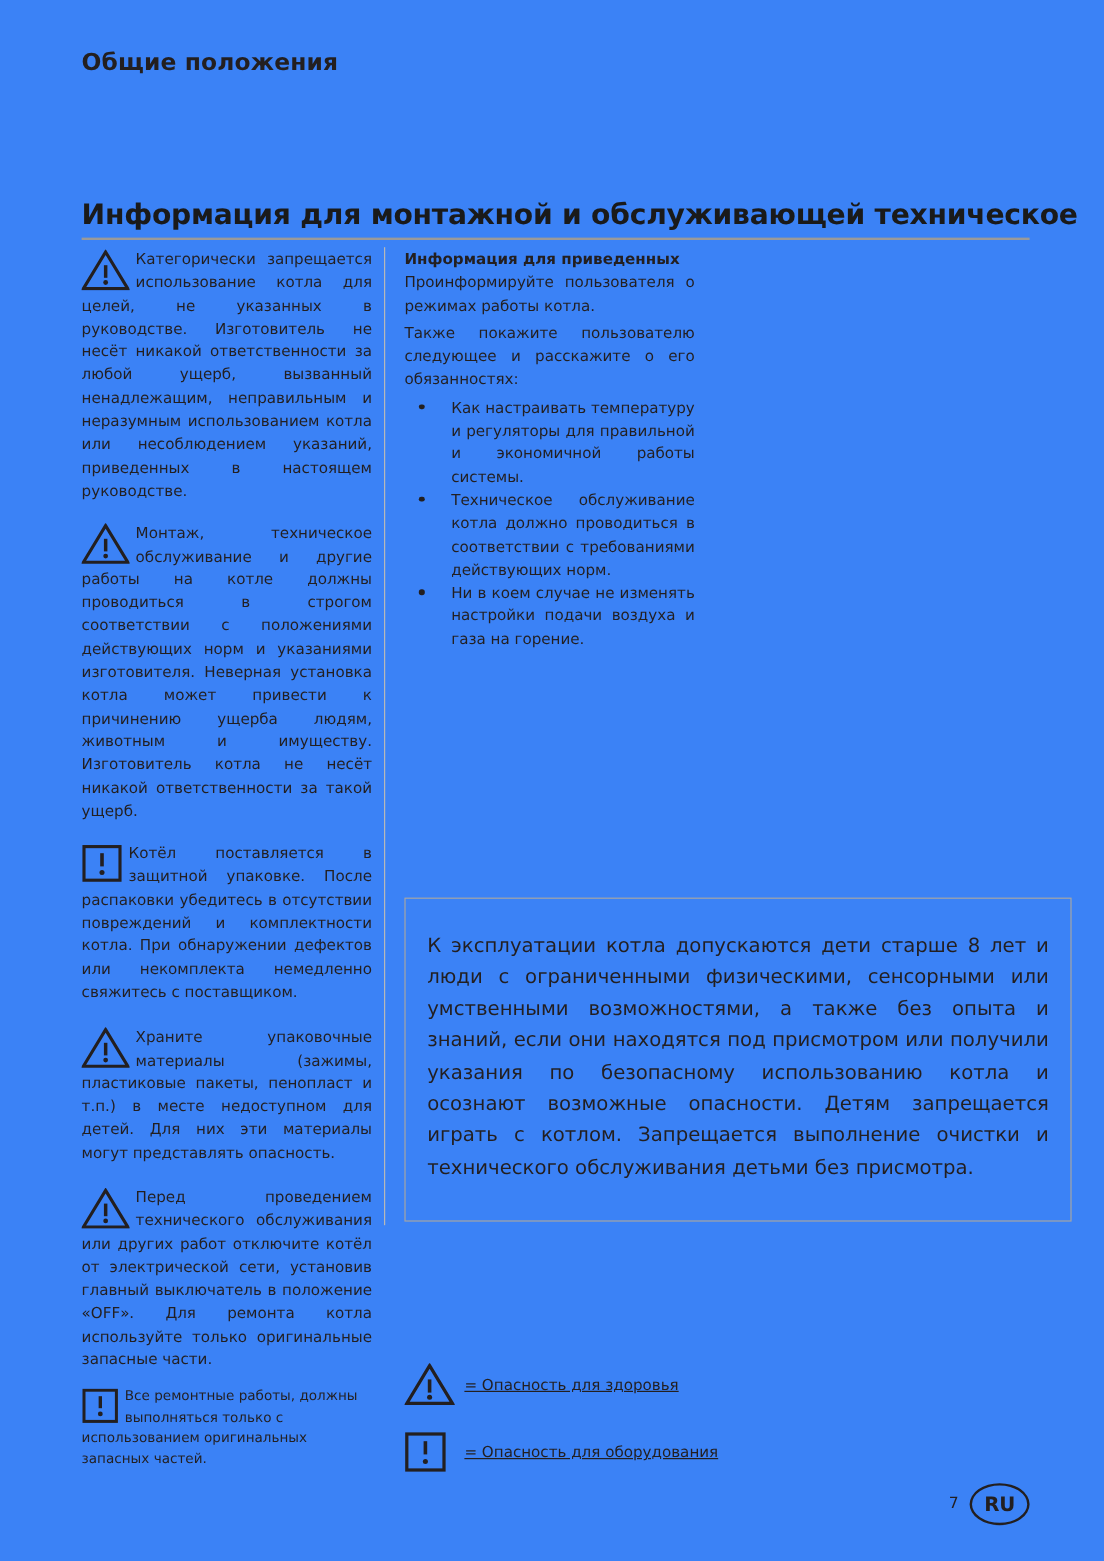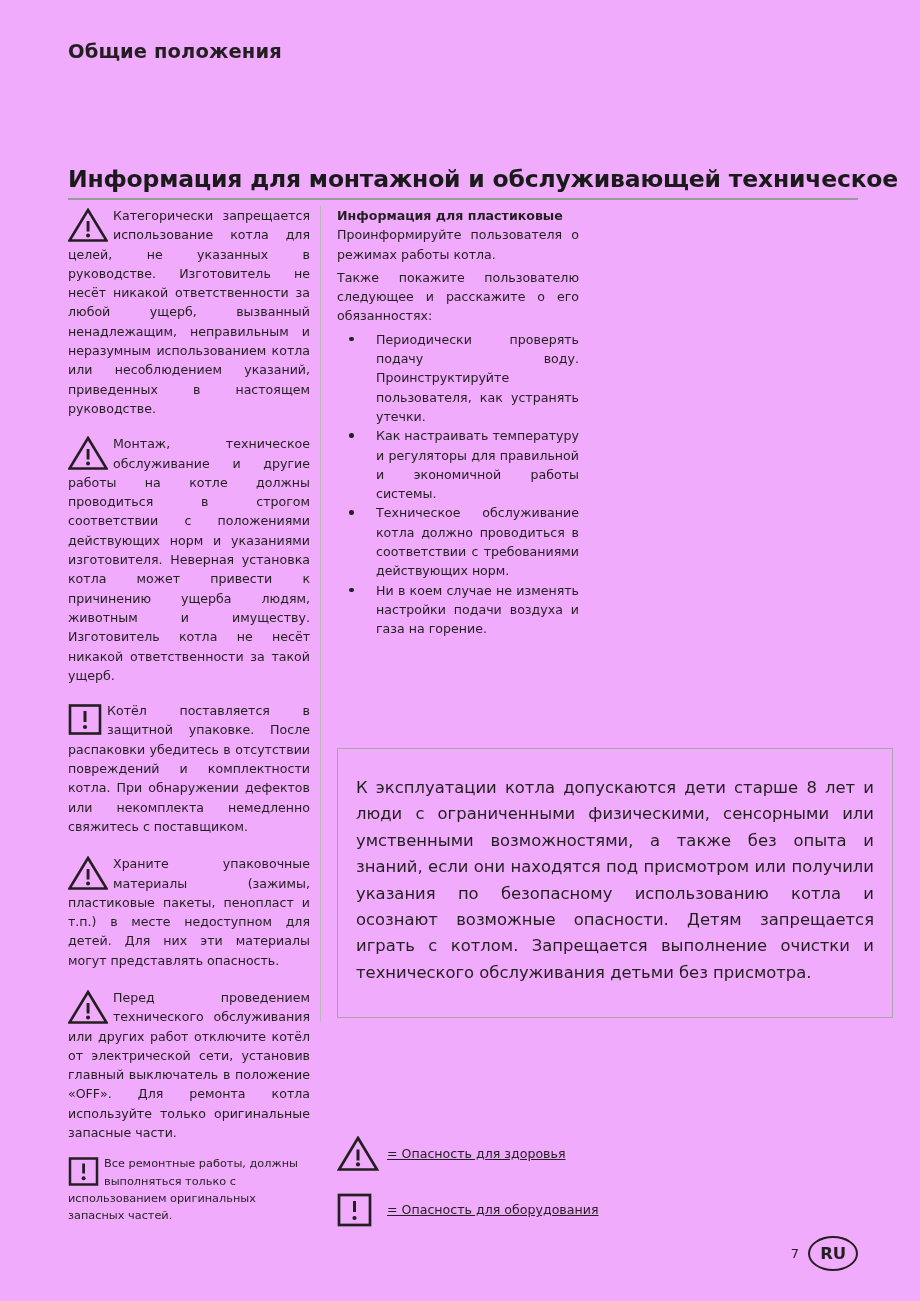--- a/index.html
+++ b/index.html
@@ -11,21 +11,21 @@
     width: 920px;
     height: 1301px;
     position: relative;
     font-family: "DejaVu Sans", "Liberation Sans", sans-serif;
     color: #231f20;
     overflow: hidden;
   }
   .page {
     position: absolute;
     inset: 0;
-    background: #f0abfc;
+    background: #3b82f6;
   }
 
   
   .running-head {
     position: absolute;
     left: 68px;
     top: 40px;
     font-size: 19.5px;
     font-weight: bold;
     letter-spacing: 0.1px;
@@ -283,34 +283,30 @@
           <circle cx="15.6" cy="21.3" r="2.0" fill="#231f20"></circle>
         </svg>
       </span>
       <p>Все ремонтные работы, должны выполняться только с использованием оригинальных запасных частей.</p>
     </div>
 
   </div>
 
   <div class="col-right">
 
-    <div class="lead-bold">Информация для пластиковые</div>
+    <div class="lead-bold">Информация для приведенных</div>
 
     <div class="note" style="margin-bottom:4px;">
       <p>Проинформируйте пользователя о режимах работы котла.</p>
     </div>
     <div class="note" style="margin-bottom:4px;">
       <p>Также покажите пользователю следующее и расскажите о его обязанностях:</p>
     </div>
 
     <ul class="bullets">
-      <li>
-        <span class="dot"></span>
-        <span>Периодически проверять подачу воду. Проинструктируйте пользователя, как устранять утечки.</span>
-      </li>
       <li>
         <span class="dot"></span>
         <span>Как настраивать температуру и регуляторы для правильной и экономичной работы системы.</span>
       </li>
       <li>
         <span class="dot"></span>
         <span>Техническое обслуживание котла должно проводиться в соответствии с требованиями действующих норм.</span>
       </li>
       <li>
         <span class="dot"></span>

